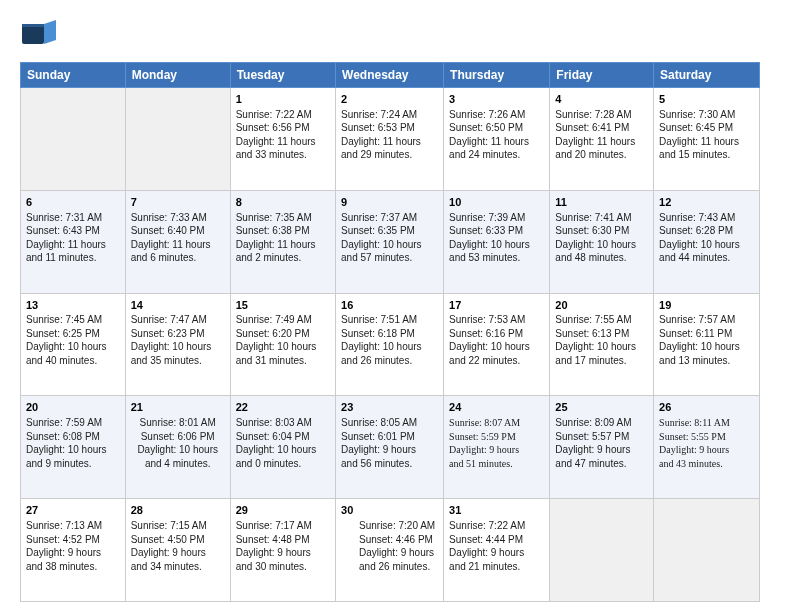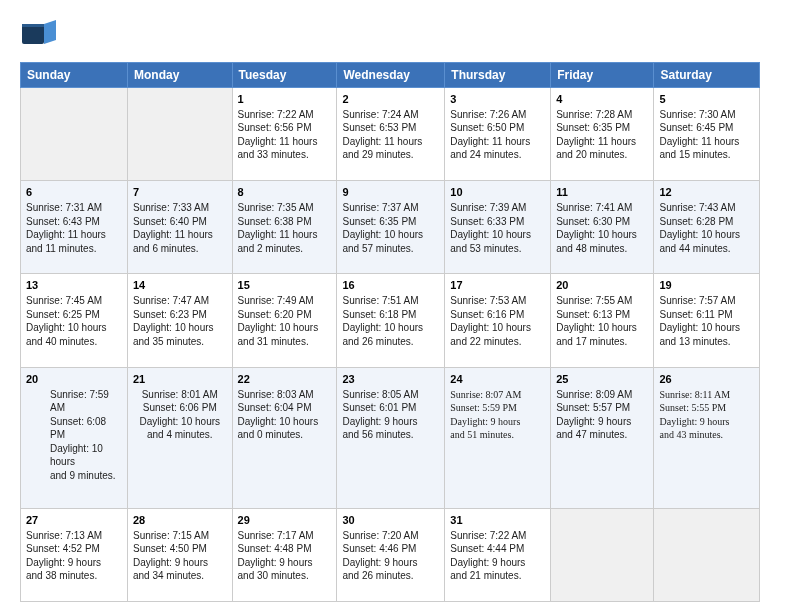--- a/index.html
+++ b/index.html
@@ -155,21 +155,21 @@
           <td>
             <span class="day-num">3</span>
             <div class="day-info" style="white-space: pre-line;">Sunrise: 7:26 AM
 Sunset: 6:50 PM
 Daylight: 11 hours
 and 24 minutes.</div>
           </td>
           <td>
             <span class="day-num">4</span>
             <div class="day-info" style="white-space: pre-line;">Sunrise: 7:28 AM
-Sunset: 6:35 PM
+Sunset: 6:41 PM
 Daylight: 11 hours
 and 20 minutes.</div>
           </td>
           <td>
             <span class="day-num">5</span>
             <div class="day-info" style="white-space: pre-line;">Sunrise: 7:30 AM
 Sunset: 6:45 PM
 Daylight: 11 hours
 and 15 minutes.</div>
           </td>
@@ -272,21 +272,21 @@
             <span class="day-num">19</span>
             <div class="day-info" style="white-space: pre-line;">Sunrise: 7:57 AM
 Sunset: 6:11 PM
 Daylight: 10 hours
 and 13 minutes.</div>
           </td>
         </tr>
         <tr class="cal-row-4">
           <td>
             <span class="day-num">20</span>
-            <div class="day-info" style="white-space: pre-line; margin-left: 24px;">Sunrise: 7:59 AM
+            <div class="day-info" style="white-space: pre-line;">Sunrise: 7:59 AM
 Sunset: 6:08 PM
 Daylight: 10 hours
 and 9 minutes.</div>
           </td>
           <td>
             <span class="day-num">21</span>
             <div class="day-info" style="white-space: pre-line; text-align: center;">Sunrise: 8:01 AM
 Sunset: 6:06 PM
 Daylight: 10 hours
 and 4 minutes.</div>
@@ -344,21 +344,21 @@
           </td>
           <td>
             <span class="day-num">29</span>
             <div class="day-info" style="white-space: pre-line;">Sunrise: 7:17 AM
 Sunset: 4:48 PM
 Daylight: 9 hours
 and 30 minutes.</div>
           </td>
           <td>
             <span class="day-num">30</span>
-            <div class="day-info" style="white-space: pre-line;">Sunrise: 7:20 AM
+            <div class="day-info" style="white-space: pre-line; margin-left: 18px;">Sunrise: 7:20 AM
 Sunset: 4:46 PM
 Daylight: 9 hours
 and 26 minutes.</div>
           </td>
           <td>
             <span class="day-num">31</span>
             <div class="day-info" style="white-space: pre-line;">Sunrise: 7:22 AM
 Sunset: 4:44 PM
 Daylight: 9 hours
 and 21 minutes.</div>

